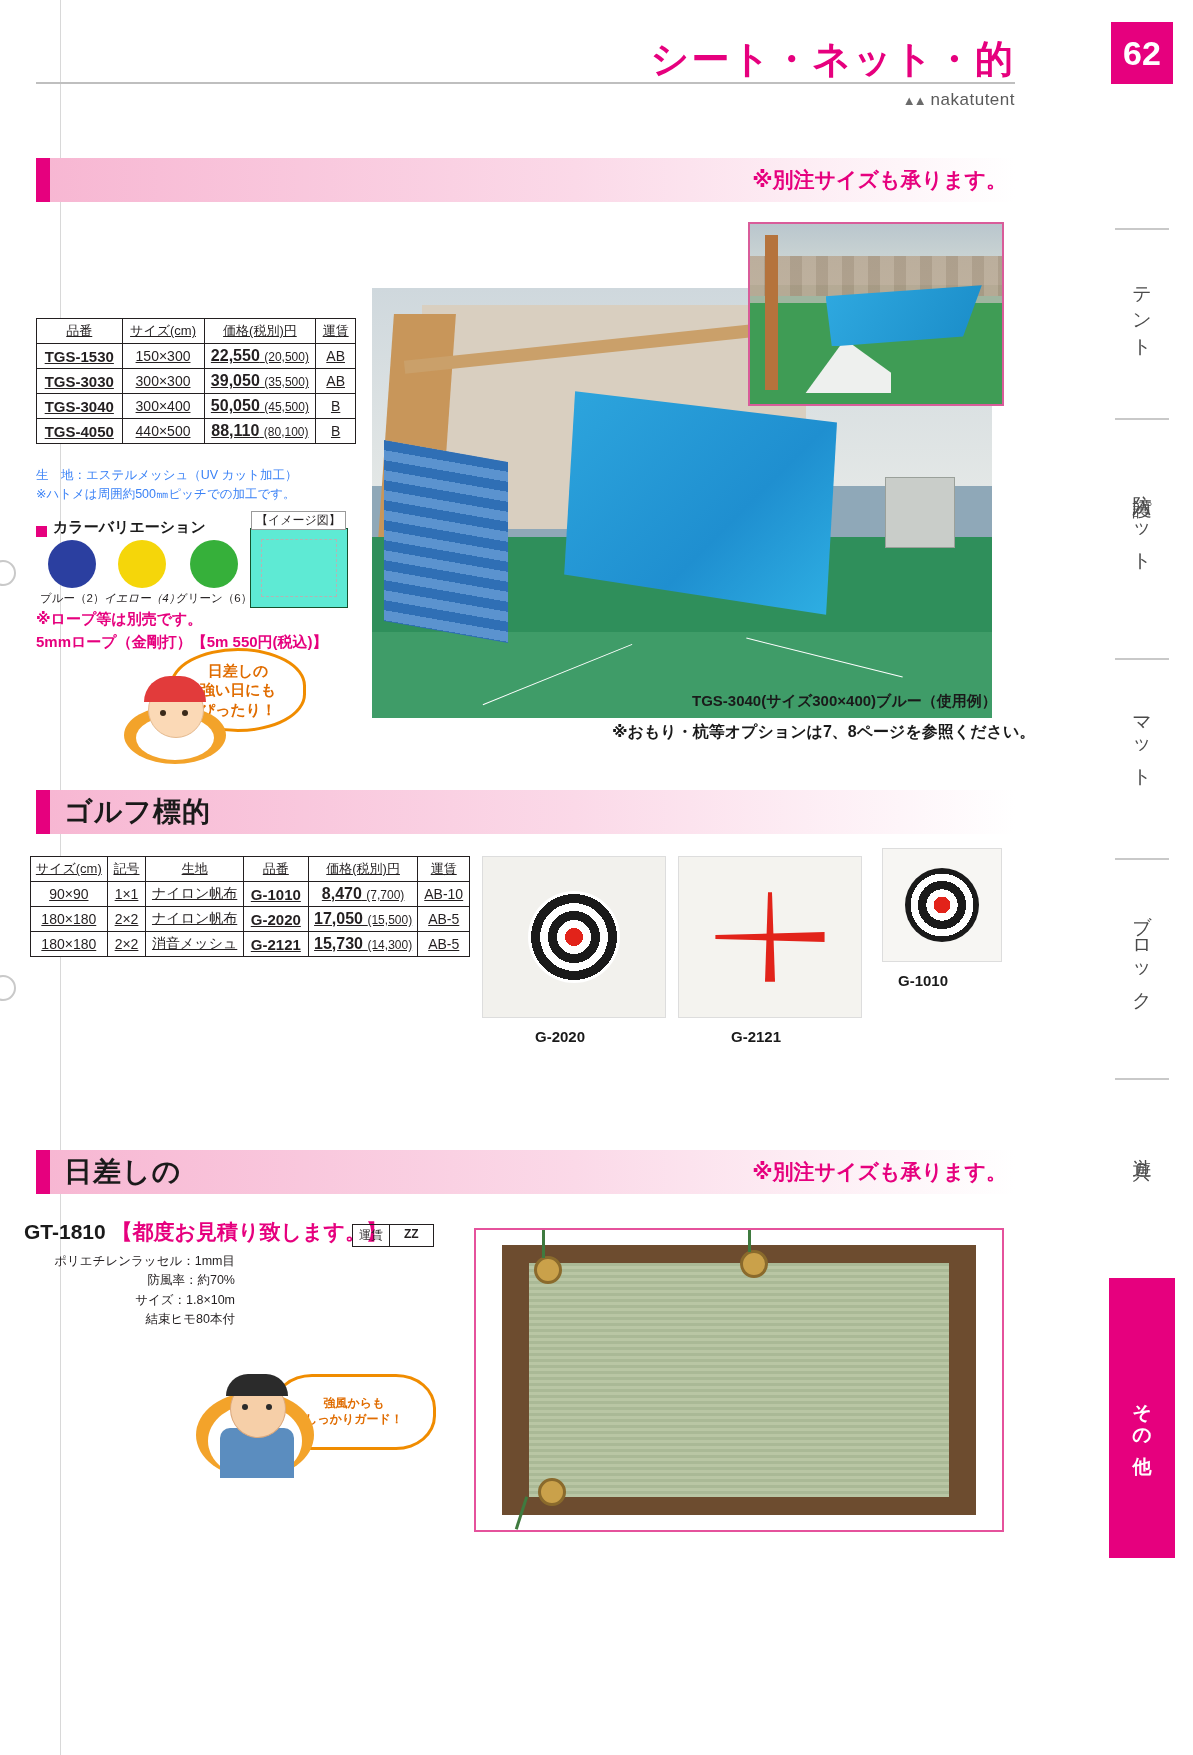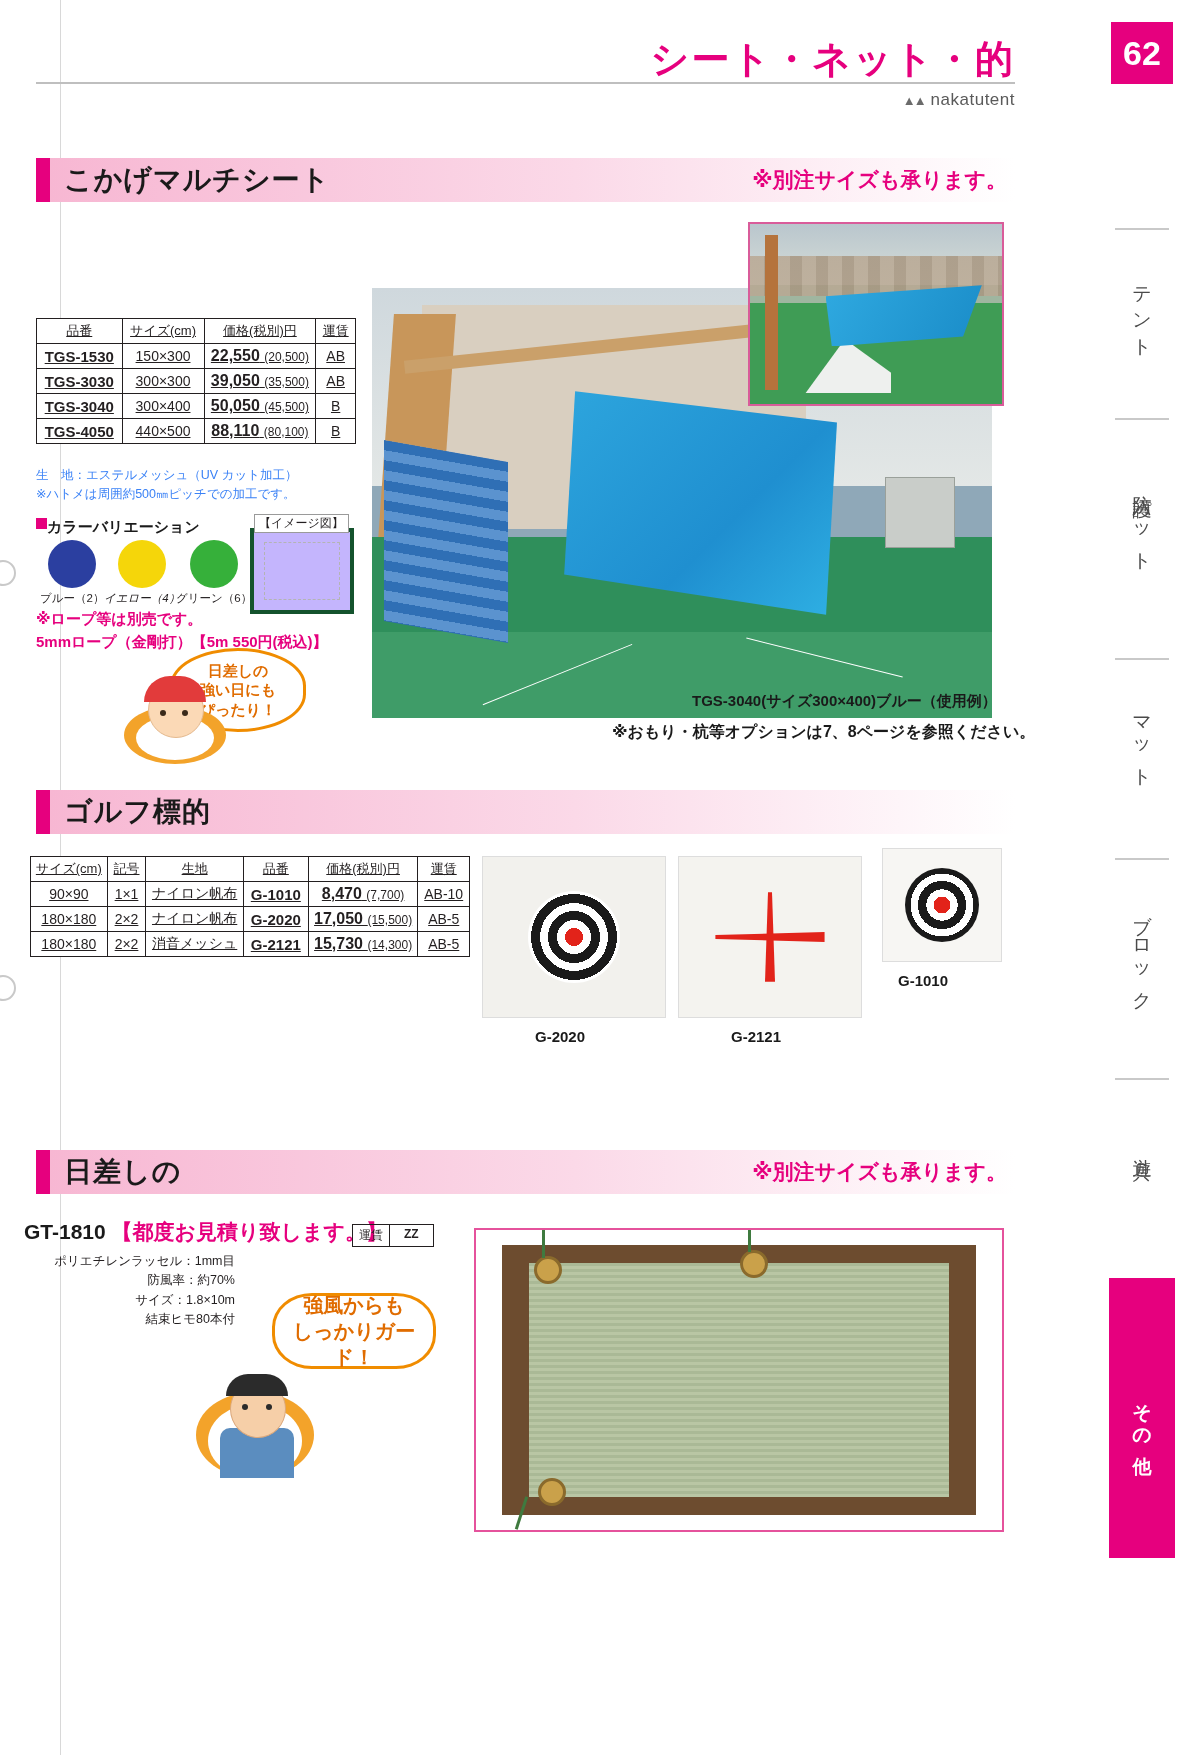--- a/index.html
+++ b/index.html
@@ -72,28 +72,28 @@
     font-size:14px;padding:3px 4px;color:#231f20;white-space:nowrap;
   }
   table.pt th{background:#ffffff;font-weight:normal;font-size:13px;}
   table.pt td.code{font-weight:bold;font-size:15px;}
   table.pt td.price{font-weight:bold;font-size:16px;}
   table.pt td.price small{font-weight:normal;font-size:12px;}
 
   .small-note{position:absolute;font-size:12.5px;line-height:1.5;color:#3b82f6;white-space:pre-line;}
 
   
-  .cv-title{position:absolute;font-size:15px;font-weight:bold;color:#1a1a1a;display:flex;align-items:flex-start;}
+  .cv-title{position:absolute;font-size:15px;font-weight:bold;color:#1a1a1a;display:flex;align-items:flex-end;gap:6px;}
   .cv-title .sq{width:11px;height:11px;background:#e6007e;display:inline-block;}
   .swatch{position:absolute;text-align:center;}
   .swatch .dot{width:48px;height:48px;border-radius:50%;display:block;margin:0 auto;}
   .swatch .cap{font-size:11.5px;margin-top:3px;color:#231f20;white-space:nowrap;}
 
   .img-box{
-    position:absolute;border:4px solid #14532d;background:#c4b5fd;
+    position:absolute;border:1px solid #14532d;background:#5eead4;
   }
   .img-box .cap{
     position:absolute;top:-18px;left:0;font-size:12px;border:1px solid #9a9a9a;
     background:#fff;padding:0 4px;
   }
   .dash-rect{position:absolute;border:1px dashed #b4b4b4;}
 
   .rope-note{position:absolute;font-size:15px;font-weight:bold;color:#e6007e;line-height:1.5;white-space:pre-line;}
 
   
@@ -205,21 +205,20 @@
       <span>遊具</span>
     </div>
     <div class="side-tab pink" style="top:1160px;height:280px;">
       <span>その他</span>
     </div>
   </div>
 
   <div class="sec" style="top:158px;">
     <div class="bar"></div>
     <div class="tag"></div>
-    <div class="label">こかげマルチシート</div>
     <div class="note">※別注サイズも承ります。</div>
   </div>
 
 
   <table class="pt" style="left:36px;top:318px;width:320px;">
     <thead>
       <tr>
         <th style="width:88px">品番</th>
         <th style="width:84px">サイズ(cm)</th>
         <th style="width:110px">価格(税別)円</th>
@@ -421,21 +420,21 @@
   <div class="freight" style="left:352px;top:1224px;">
     <span class="k">運賃</span>
     <span class="v">ZZ</span>
   </div>
 
   <div class="spec" style="left:10px;top:1252px;width:225px;">ポリエチレンラッセル：1mm目
 防風率：約70%
 サイズ：1.8×10m
 結束ヒモ80本付</div>
 
-  <div class="bubble" style="left:272px;top:1293px;width:158px;height:70px;font-size:20px;border-radius:40px/34px;">強風からも
+  <div class="bubble" style="left:272px;top:1374px;width:158px;height:70px;font-size:12px;border-radius:40px/34px;">強風からも
 しっかりガード！</div>
   <div class="char" style="left:196px;top:1368px;width:120px;height:110px;">
     <div class="ring" style="left:0;top:24px;width:118px;height:86px;background:#f3a32a;"></div>
     <div class="ring" style="left:12px;top:36px;width:94px;height:74px;background:#ffffff;"></div>
     <div style="position:absolute;left:24px;top:60px;width:74px;height:50px;background:#5b8dbf;border-radius:10px 10px 0 0;"></div>
     <div class="head" style="left:34px;top:12px;width:54px;height:56px;background:#f6cfa8;border:1px solid #dba87c;"></div>
     <div style="position:absolute;left:30px;top:6px;width:62px;height:22px;background:#2b2b2b;border-radius:24px 24px 0 0;"></div>
     <div style="position:absolute;left:46px;top:36px;width:6px;height:6px;border-radius:50%;background:#2b2b2b;"></div>
     <div style="position:absolute;left:70px;top:36px;width:6px;height:6px;border-radius:50%;background:#2b2b2b;"></div>
   </div>

